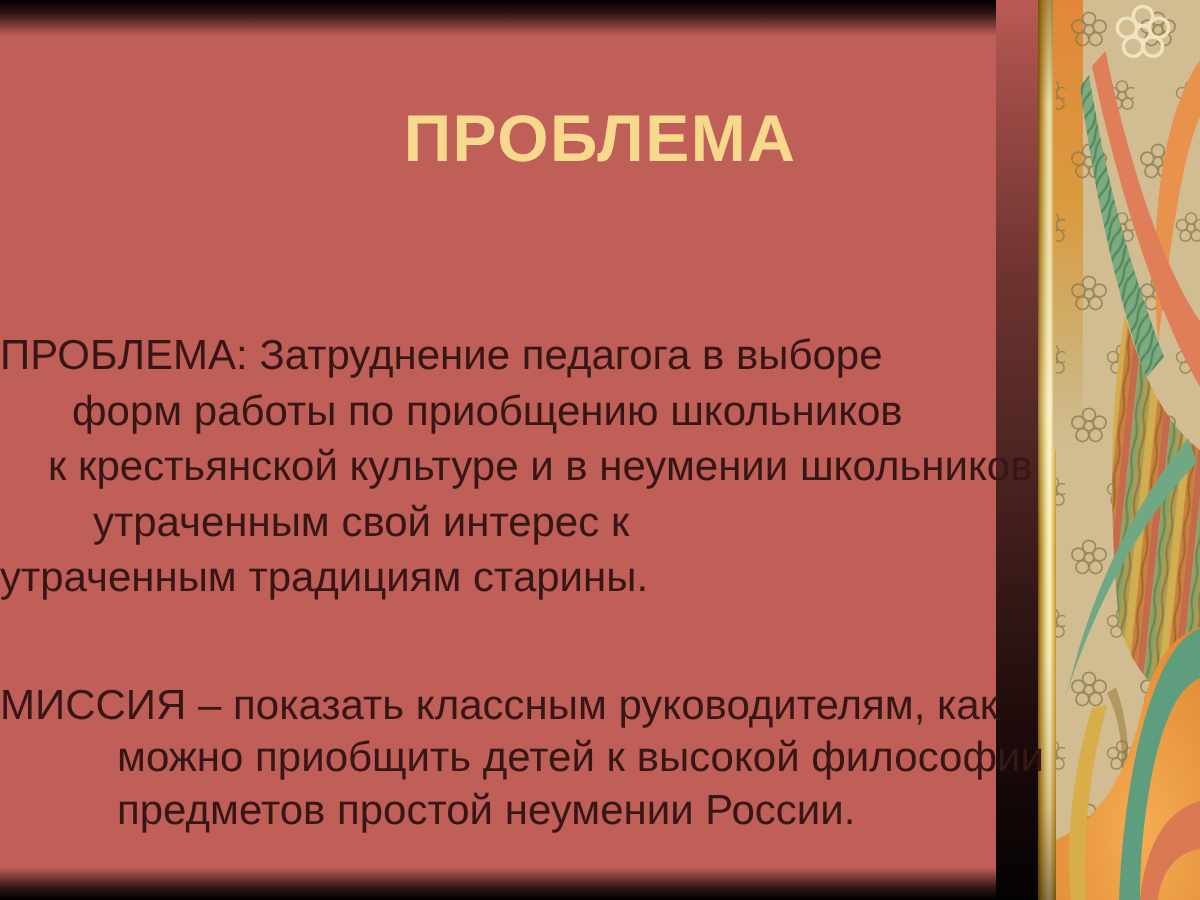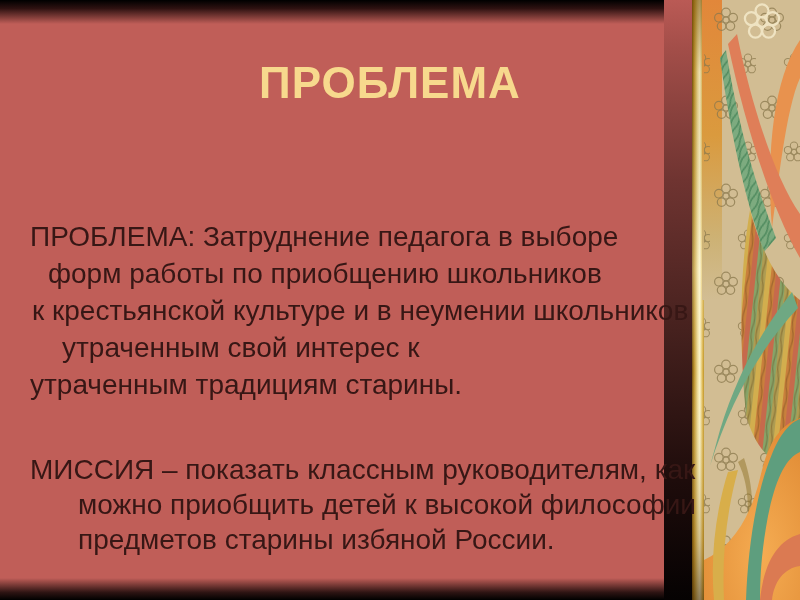--- a/index.html
+++ b/index.html
@@ -11,28 +11,28 @@
   .top-shade{
     position:absolute;top:0;left:0;width:668px;height:24px;z-index:1;
     background:linear-gradient(to bottom,#000 0%,rgba(20,4,4,.85) 35%,rgba(20,4,4,0) 100%);
   }
   .bottom-shade{
     position:absolute;bottom:0;left:0;width:668px;height:22px;z-index:1;
     background:linear-gradient(to bottom,rgba(10,2,2,0) 0%,rgba(10,2,2,.8) 65%,#000 100%);
   }
   .kimono{position:absolute;top:0;right:0;width:136px;height:600px;z-index:2;display:block;}
   .title{
-    position:absolute;top:52px;left:0;width:768px;margin:6px;z-index:3;
+    position:absolute;top:52px;left:0;width:768px;margin:16px;z-index:3;
     text-align:center;font-size:44px;line-height:50px;font-weight:bold;
     color:#F7D98D;letter-spacing:1px;
   }
   .body-block{position:absolute;left:0;z-index:4;color:#371715;font-size:28px;white-space:nowrap;}
   .block1{top:218px;line-height:37px;}
   .block2{top:452px;line-height:35px;}
-  .ind-a{padding-left:30px}
+  .ind-a{}
   .ind-b{padding-left:48px}
   .ind-c{padding-left:32px}
   .ind-d{padding-left:62px}
   .ind-e{padding-left:78px}
 </style>
 </head>
 <body>
 
 <div class="slide">
 
@@ -143,16 +143,16 @@
     <div class="ind-a">ПРОБЛЕМА: Затруднение педагога в выборе</div>
     <div class="ind-b">форм работы по приобщению школьников</div>
     <div class="ind-c">к крестьянской культуре и в неумении школьников</div>
     <div class="ind-d">утраченным свой интерес к</div>
     <div class="ind-a">утраченным традициям старины.</div>
   </div>
 
   <div class="body-block block2">
     <div class="ind-a">МИССИЯ – показать классным руководителям, как</div>
     <div class="ind-e">можно приобщить детей к высокой философии</div>
-    <div class="ind-e">предметов старины избяной России.</div>
+    <div class="ind-e">предметов простой неумении России.</div>
   </div>
 
 </div>
 
 </body></html>

